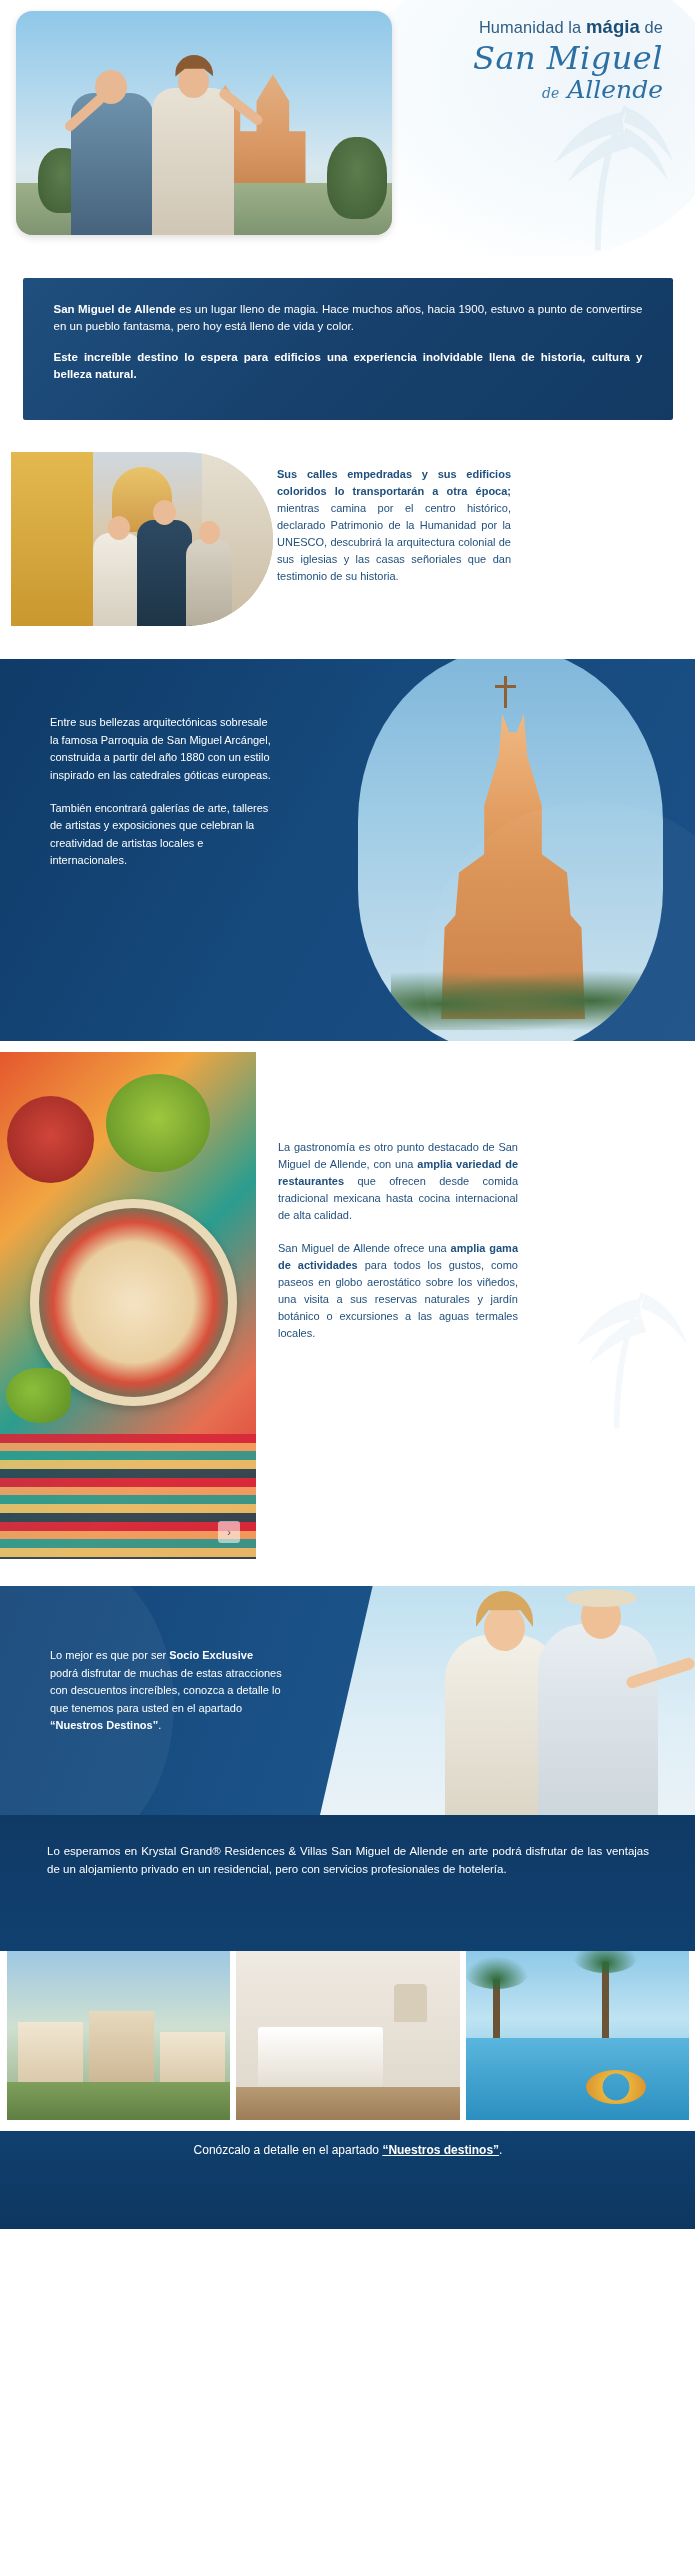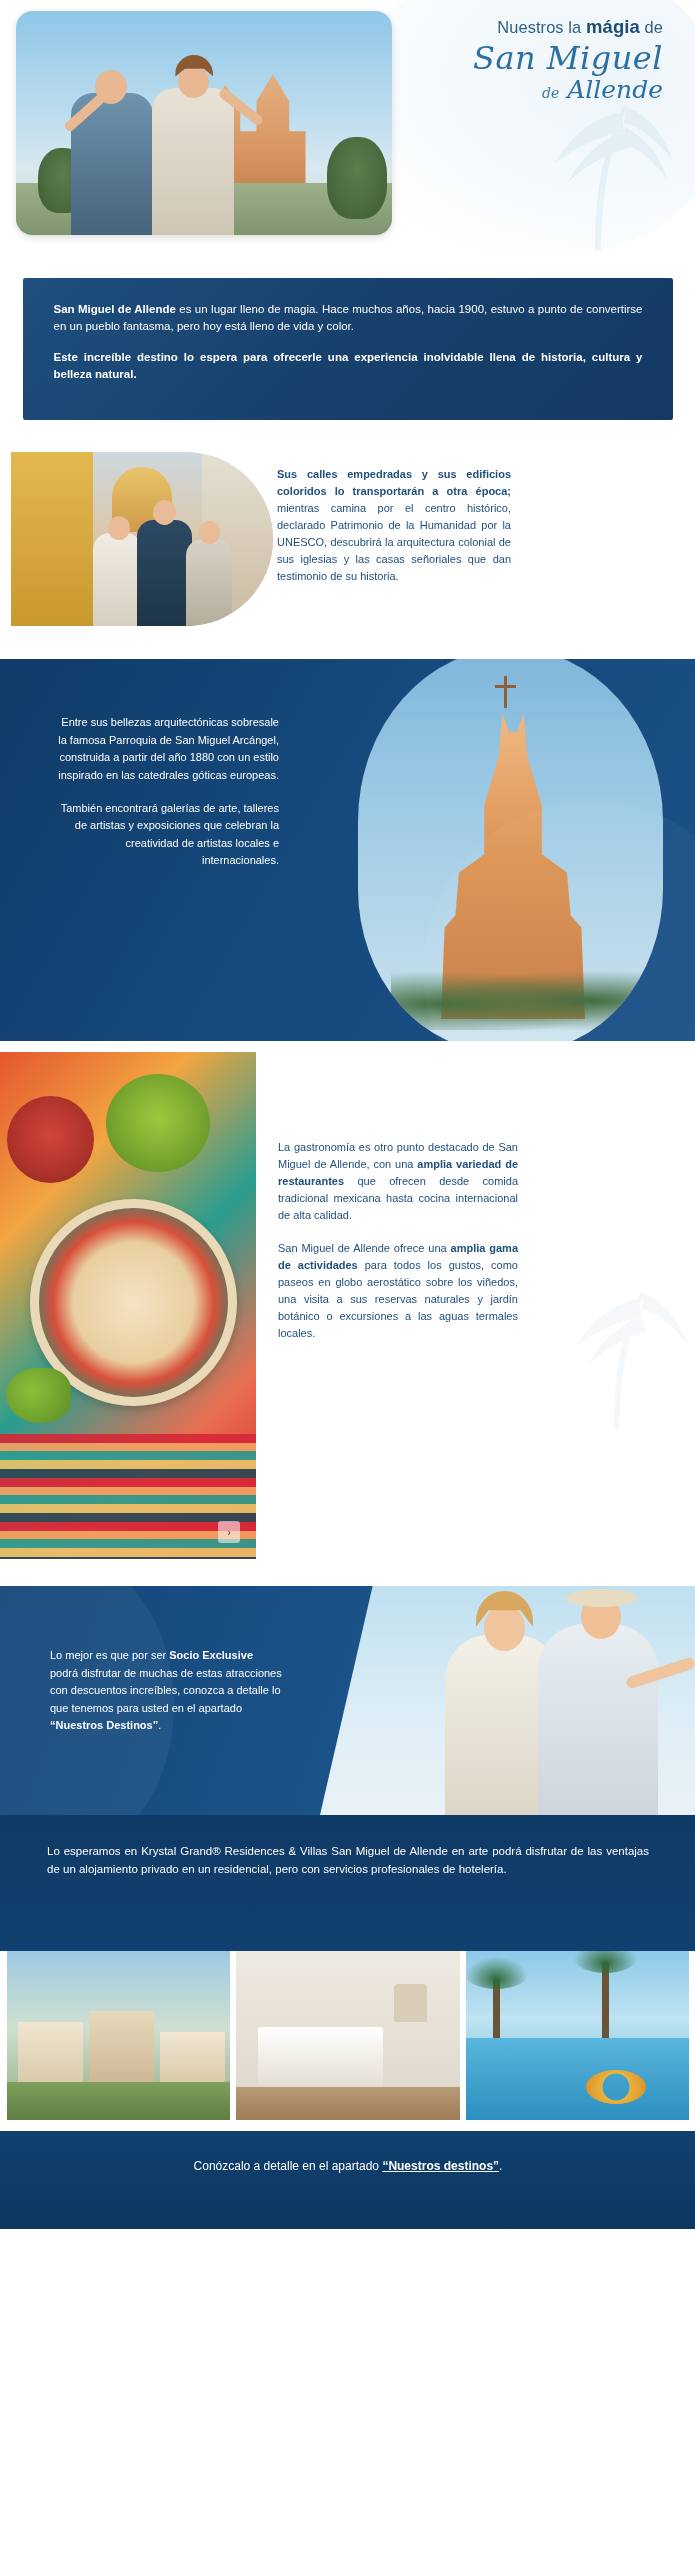--- a/index.html
+++ b/index.html
@@ -236,21 +236,21 @@
     background: rgba(255,255,255,.04);
   }
   .parroquia-text {
     position: absolute;
     left: 50px; top: 55px;
     width: 229px;
     color: #ffffff;
     font-size: 11px;
     line-height: 1.6;
   }
-  .parroquia-text p { margin: 0 0 15.3px 0; text-align: right; }
+  .parroquia-text p { margin: 0 0 15.3px 0; }
   .parroquia-photo {
     position: absolute;
     right: 33px; top: -11px;
     width: 305px; height: 404px;
   }
   .parroquia-photo .sky2 {
     position:absolute; inset: 0;
     background: linear-gradient(180deg,#7fb6da 0%, #9ecbe5 40%, #cfe4ef 100%);
     border-radius: 153px 153px 142px 142px / 174px 174px 164px 164px;
     overflow:hidden;
@@ -493,21 +493,21 @@
   }
 
   
   .footer {
     position: relative;
     width: 696px;
     height: 98px;
     background: linear-gradient(180deg,#10406f 0%, #0d3760 100%);
     color: #ffffff;
     text-align: center;
-    padding-top: 28px;
+    padding-top: 12px;
   }
   .footer .f1 {
     font-size: 12px;
     margin-bottom: 12px;
   }
   .footer .f1 b { font-weight: bold; }
   .footer .f1 u { text-decoration: underline; }
   .footer .f2 {
     font-size: 18.5px;
     font-weight: bold;
@@ -545,36 +545,36 @@
         <div class="head h-man"></div>
         <div class="head h-woman"></div>
         <div class="hair-w"></div>
         <div class="arm a1"></div>
         <div class="arm a2"></div>
       </div>
     </div>
 
     <div class="hero-title">
       <div class="hero-line1">
-        <span>Nuestros la </span><b>mágia</b><span> de</span>
+        <span>Humanidad la </span><b>mágia</b><span> de</span>
       </div>
       <div class="hero-script">San Miguel</div>
       <div class="hero-script2">
         <span class="small">de</span>
         <span>Allende</span>
       </div>
     </div>
   </section>
 
   <section class="intro-band">
     <div class="intro-box">
       <p>
         <b>San Miguel de Allende</b><span> es un lugar lleno de magia. Hace muchos años, hacia 1900, estuvo a punto de convertirse en un pueblo fantasma, pero hoy está lleno de vida y color.</span>
       </p>
-      <p>Este increíble destino lo espera para ofrecerle una experiencia inolvidable llena de historia, cultura y belleza natural.</p>
+      <p>Este increíble destino lo espera para edificios una experiencia inolvidable llena de historia, cultura y belleza natural.</p>
     </div>
   </section>
 
   <section class="streets">
     <div class="streets-photo">
       <div class="bgcity"></div>
       <div class="wall"></div>
       <div class="wall2"></div>
       <div class="dome"></div>
       <div class="famgroup">

